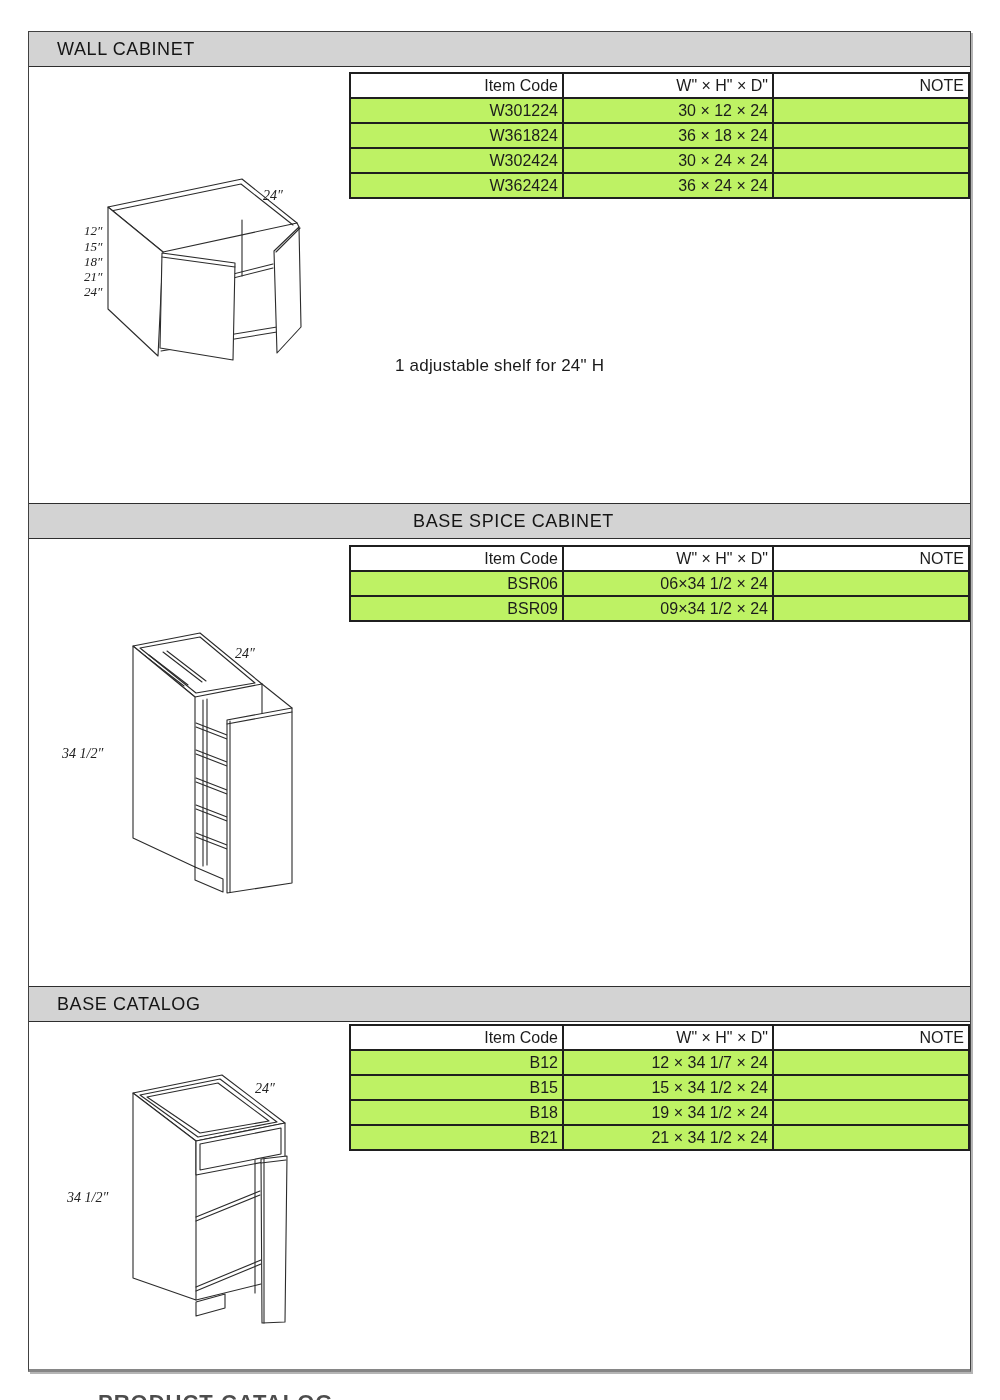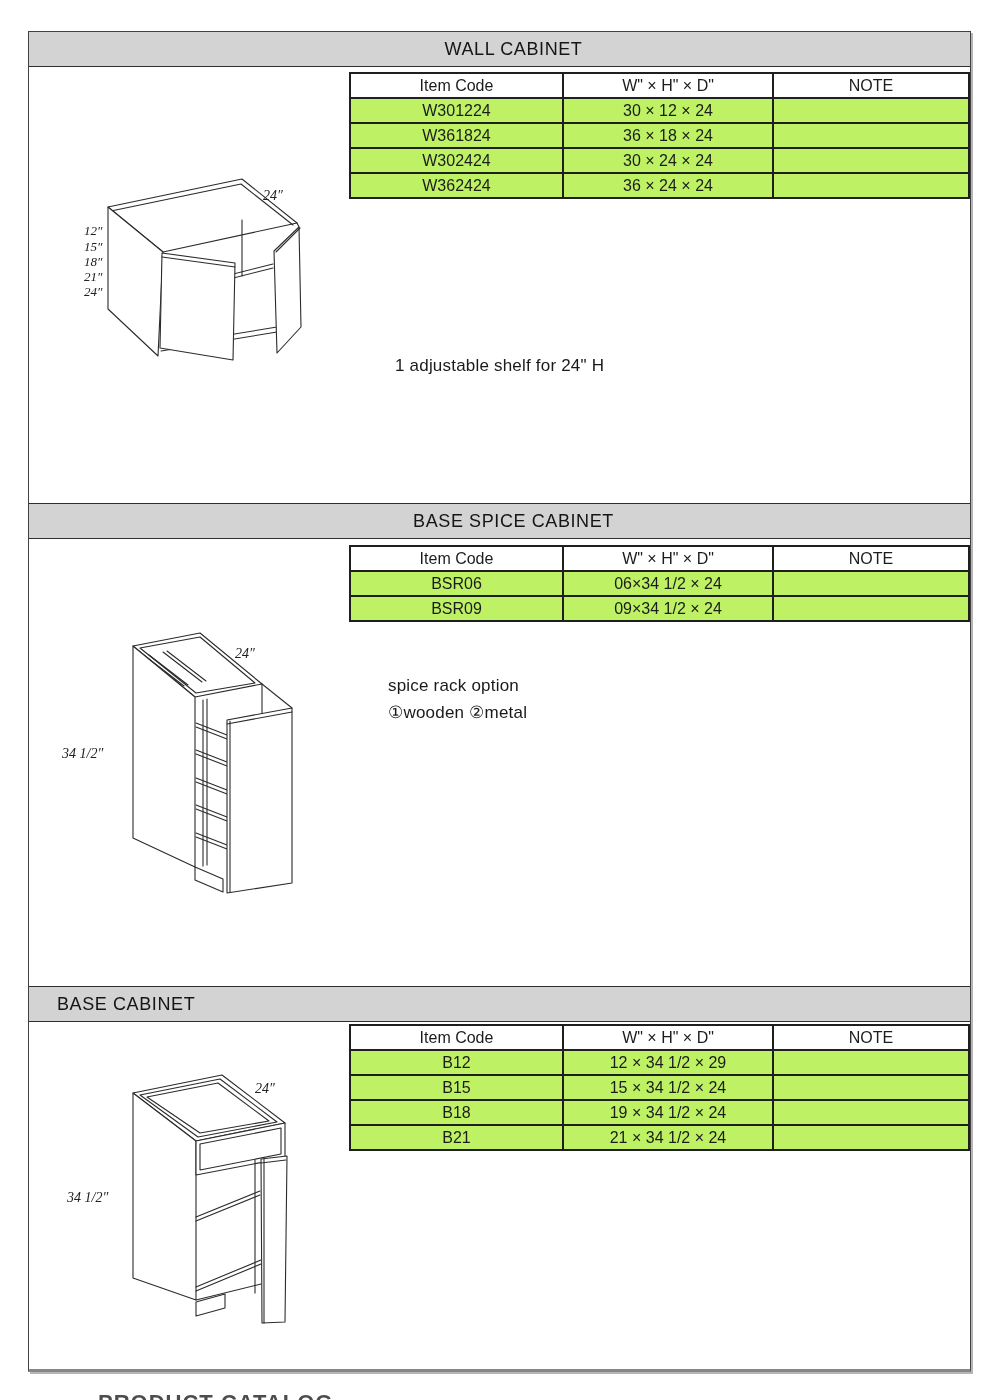--- a/index.html
+++ b/index.html
@@ -26,21 +26,21 @@
   .section-title{
     padding-left:28px;font-size:18px;letter-spacing:0.6px;color:#151515;
   }
   .spec-table{position:absolute;left:320px;width:619px;}
   .spec-table table{
     border-collapse:collapse;table-layout:fixed;width:619px;
     font-size:16px;
   }
   .spec-table th,.spec-table td{
     border:2px solid #1f1f1f;height:23px;padding:0 4px;
-    text-align:center;font-weight:400;white-space:nowrap;overflow:hidden;
+    text-align:right;font-weight:400;white-space:nowrap;overflow:hidden;
   }
   .spec-table th{background:#ffffff;}
   .spec-table td{background:#bef264;}
   .note-text{
     position:absolute;font-size:17px;color:#1a1a1a;letter-spacing:0.2px;
     line-height:27px;white-space:nowrap;
   }
   .drawing{position:absolute;}
   .drawing svg{display:block;}
   .dim-label{
@@ -54,21 +54,21 @@
     white-space:nowrap;
   }
   .sketch{stroke:#2b2b2b;stroke-width:1.1;fill:none;stroke-linejoin:round;stroke-linecap:round;}
   .face{fill:#ffffff;}
 </style>
 </head>
 <body>
 
 <div class="page">
 
-  <div class="section-bar first" style="top:0;text-align:center;">
+  <div class="section-bar first" style="top:0;">
     <div class="section-title">WALL CABINET</div>
   </div>
 
   <div class="spec-table" style="top:40px;">
       <table>
         <colgroup>
           <col style="width: 213px;">
           <col style="width: 210px;">
           <col style="width: 196px;">
         </colgroup>
@@ -204,47 +204,43 @@
         <line x1="212" y1="64" x2="242" y2="88"></line>
         <polygon class="face" points="177,100 242,88 242,263 177,273"></polygon>
         <line x1="180" y1="101" x2="180" y2="272"></line>
         <line x1="177" y1="104" x2="242" y2="92"></line>
       </g>
       <text class="dim-label" x="185" y="38">24″</text>
       <text class="dim-label" x="12" y="138">34 1/2″</text>
     </svg>
   </div>
 
-  <div class="note-text" style="left:359px;top:640px;">
-    <div>spice rack option</div>
-    <div>①wooden  ②metal</div>
-  </div>
 
   <div class="section-bar" style="top:954px;">
-    <div class="section-title">BASE CABINET</div>
+    <div class="section-title">BASE CATALOG</div>
   </div>
 
   <div class="spec-table" style="top:992px;">
       <table>
         <colgroup>
           <col style="width: 213px;">
           <col style="width: 210px;">
           <col style="width: 196px;">
         </colgroup>
         <thead>
           <tr>
             <th>Item Code</th>
             <th>W" × H" × D"</th>
             <th>NOTE</th>
           </tr>
         </thead>
         <tbody>
           <tr>
             <td>B12</td>
-            <td>12 × 34 1/2 × 29</td>
+            <td>12 × 34 1/7 × 24</td>
             <td></td>
           </tr>
           <tr>
             <td>B15</td>
             <td>15 × 34 1/2 × 24</td>
             <td></td>
           </tr>
           <tr>
             <td>B18</td>
             <td>19 × 34 1/2 × 24</td>

